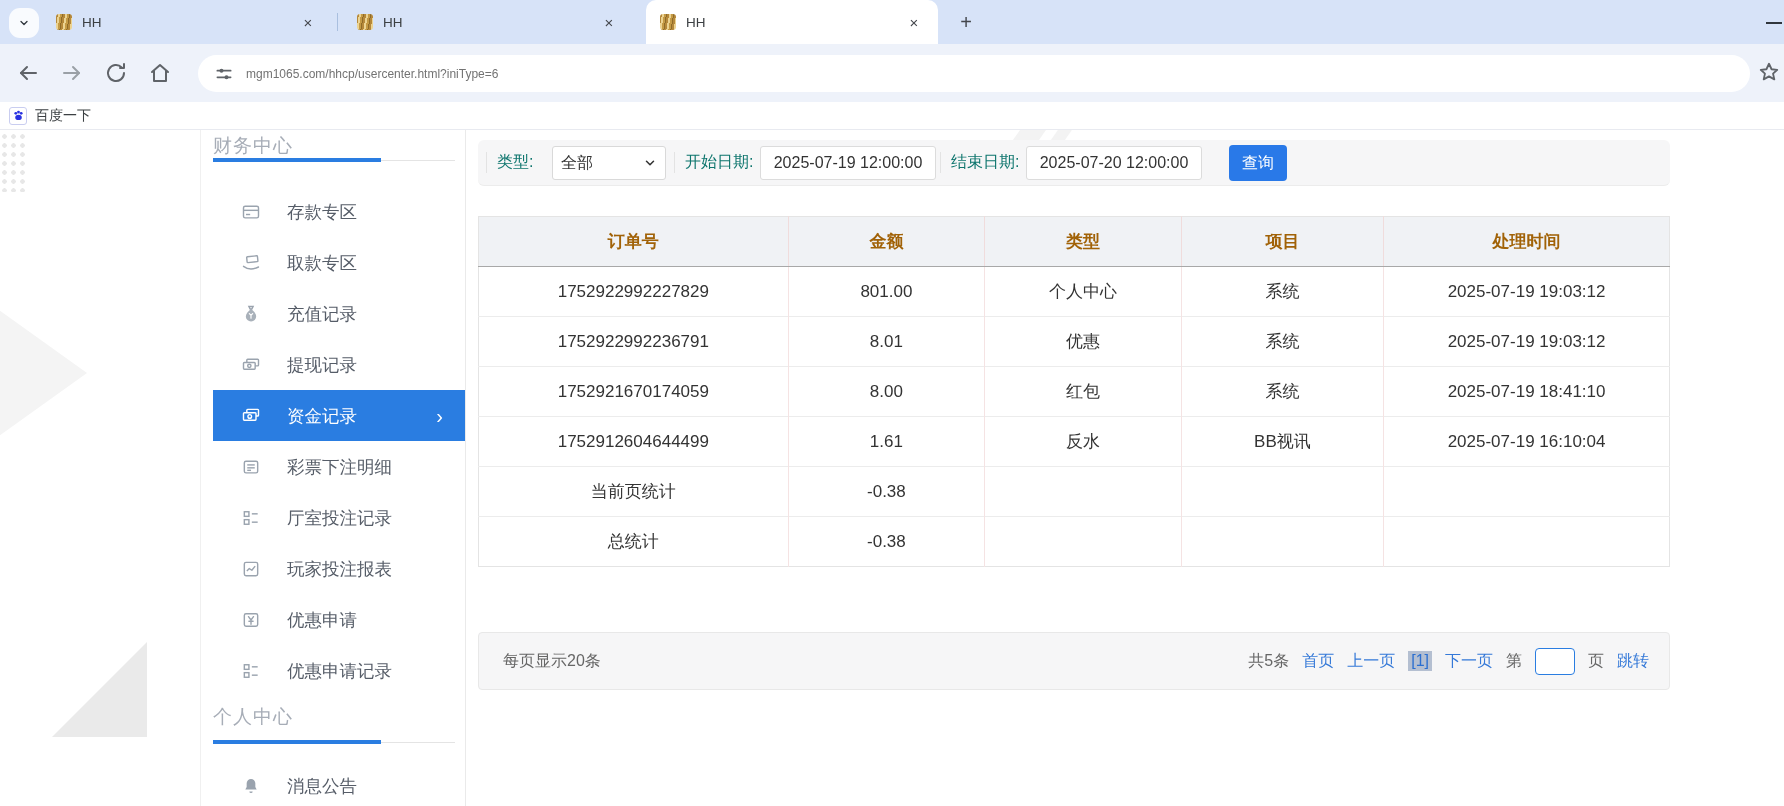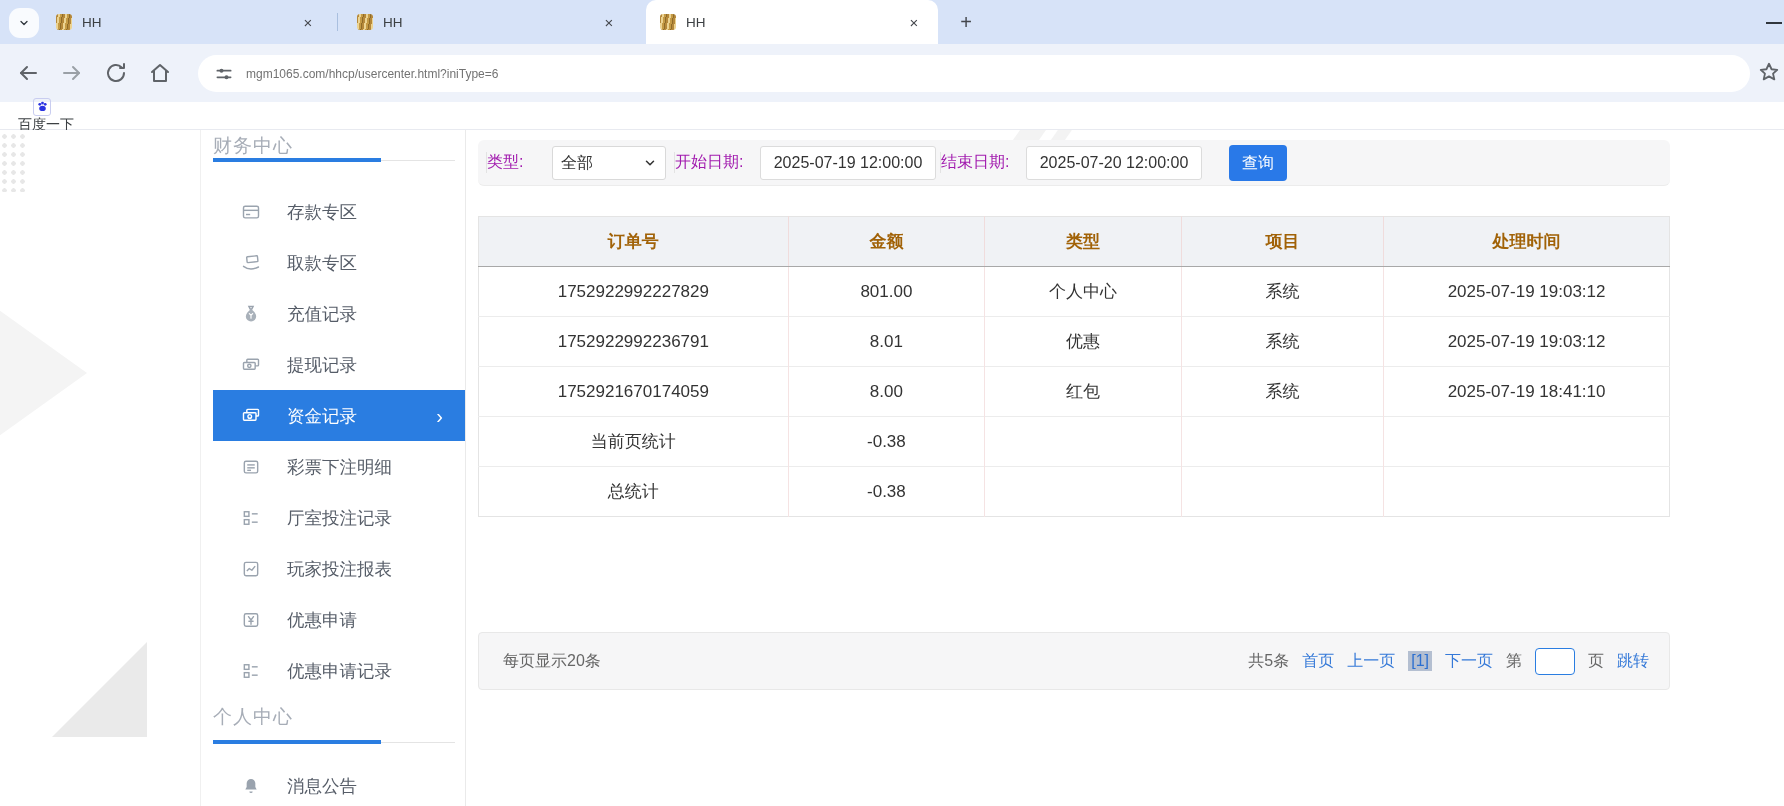--- a/index.html
+++ b/index.html
@@ -28,21 +28,21 @@
   .nav-ico { position:absolute; top:17px; width:24px; height:24px; color:#5f6368; cursor:pointer; }
   .nav-ico svg { width:24px; height:24px; display:block; }
   .urlbox { position:absolute; left:198px; top:11px; height:37px; width:1552px; background:#fff;
     border-radius:19px; display:flex; align-items:center; padding:0 16px; }
   .urlbox .site-info { width:20px; height:20px; margin-right:12px; color:#5f6368; flex:0 0 auto; cursor:pointer; }
   .url-text { font-size:12px; color:#737373; }
   .star-ico { position:absolute; left:1758px; top:17px; width:22px; height:22px; color:#5f6368; cursor:pointer; }
 
   .bookmarks { position:absolute; left:0; top:102px; width:100%; height:28px; background:#fff;
     border-bottom:1px solid #e8eaf0; display:flex; align-items:center; }
-  .bookmark-item { display:flex; align-items:center; margin-left:18px; cursor:pointer;flex-direction:column; }
+  .bookmark-item { display:flex; align-items:center; margin-left:9px; cursor:pointer; }
   .bm-ico { width:18px; height:18px; border:1px solid #c9cdf0; border-radius:3px; margin-right:8px;
     display:flex; align-items:center; justify-content:center; }
   .bookmark-label { font-size:14px; color:#3c4043; }
 
   
   .page { position:absolute; left:0; top:130px; right:0; bottom:0; background:#fff; overflow:hidden; }
   .wm { position:absolute; pointer-events:none; }
   .wm-dots { left:0; top:2px; width:26px; height:60px;
     background-image:radial-gradient(#e7e7e7 2px, transparent 2.5px); background-size:9px 9px; }
   .wm-tri1 { left:-18px; top:168px; width:105px; height:150px; background:#f4f4f4;
@@ -62,21 +62,21 @@
   .menu-item .icon { width:20px; height:20px; color:#9aa3ae; flex:0 0 auto; }
   .menu-item .icon svg { width:20px; height:20px; display:block; }
   .menu-label { margin-left:26px; }
   .menu-item.active { background:#2a7de1; color:#fff; }
   .menu-item.active .icon { color:#fff; }
   .menu-chevron { position:absolute; right:22px; color:#fff; font-size:20px; line-height:1; }
 
   .main { position:absolute; left:478px; top:0; width:1192px; }
   .filterbar { position:absolute; left:0; top:10px; width:100%; height:46px; background:#f6f6f7;
     border-radius:6px; border-bottom:1px solid #ececec; }
-  .f-label { position:absolute; top:12px; font-size:16px; color:#a21caf; border-left:1px solid #e3e3e3; }
+  .f-label { position:absolute; top:12px; font-size:16px; color:#0f766e; border-left:1px solid #e3e3e3; padding-left:10px; }
   .f-select { position:absolute; left:74px; top:6px; width:114px; height:34px; background:#fff;
     border:1px solid #d9d9d9; border-radius:3px; display:flex; align-items:center; padding:0 8px;
     font-size:16px; color:#333; cursor:pointer;gap:48px; }
   .f-select .sel-chev { margin-left:auto; width:14px; height:14px; color:#333; }
   .f-input { position:absolute; top:6px; height:34px; width:176px; background:#fff; border:1px solid #dcdcdc;
     border-radius:3px; font-size:16px; color:#333; text-align:center;
     font-family:"Liberation Sans","DejaVu Sans",sans-serif; }
   .query-btn { position:absolute; left:751px; top:5px; width:58px; height:36px; background:#2979e8;
     color:#fff; border:none; border-radius:4px; font-size:16px; cursor:pointer;
     font-family:"Liberation Sans","DejaVu Sans",sans-serif; }
@@ -362,20 +362,27 @@
               <td>优惠</td>
               <td>系统</td>
               <td>2025-07-19 19:03:12</td>
             </tr>
             <tr>
               <td>1752921670174059</td>
               <td>8.00</td>
               <td>红包</td>
               <td>系统</td>
               <td>2025-07-19 18:41:10</td>
+            </tr>
+            <tr>
+              <td>1752912604644499</td>
+              <td>1.61</td>
+              <td>反水</td>
+              <td>BB视讯</td>
+              <td>2025-07-19 16:10:04</td>
             </tr>
             <tr>
               <td>当前页统计</td>
               <td>-0.38</td>
               <td></td>
               <td></td>
               <td></td>
             </tr>
             <tr>
               <td>总统计</td>

